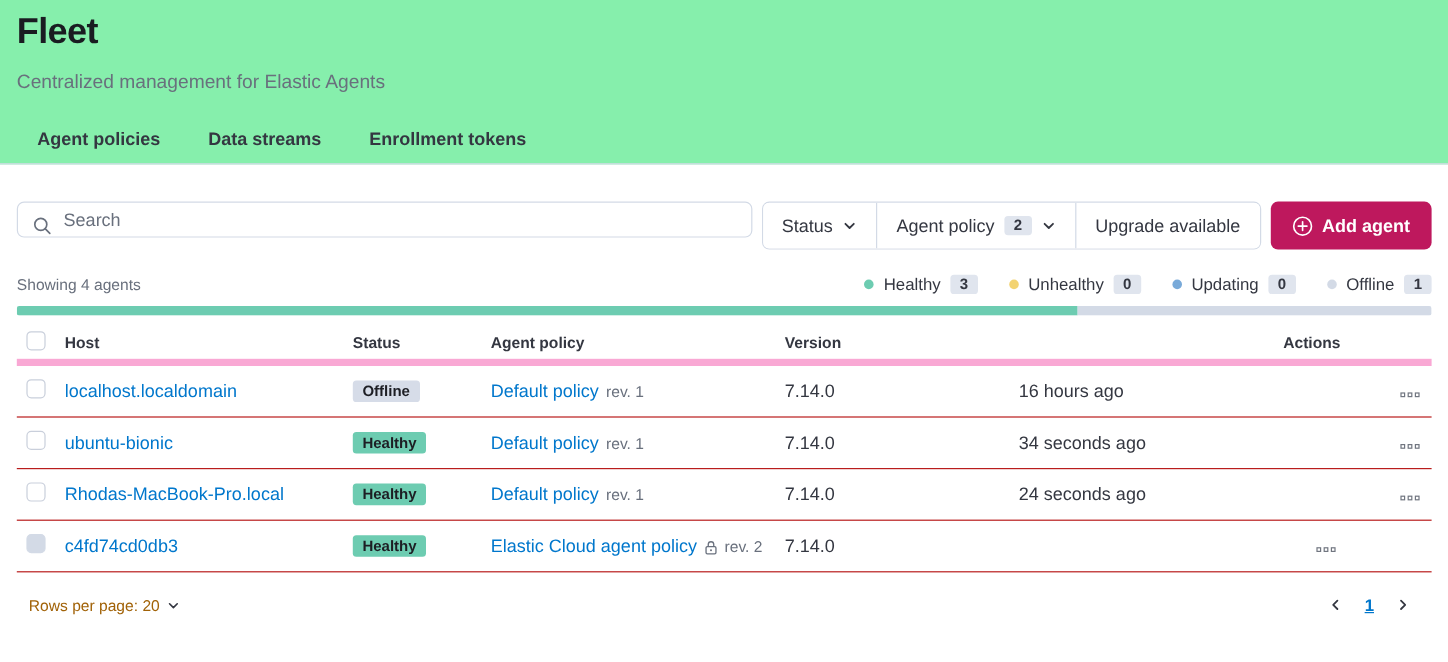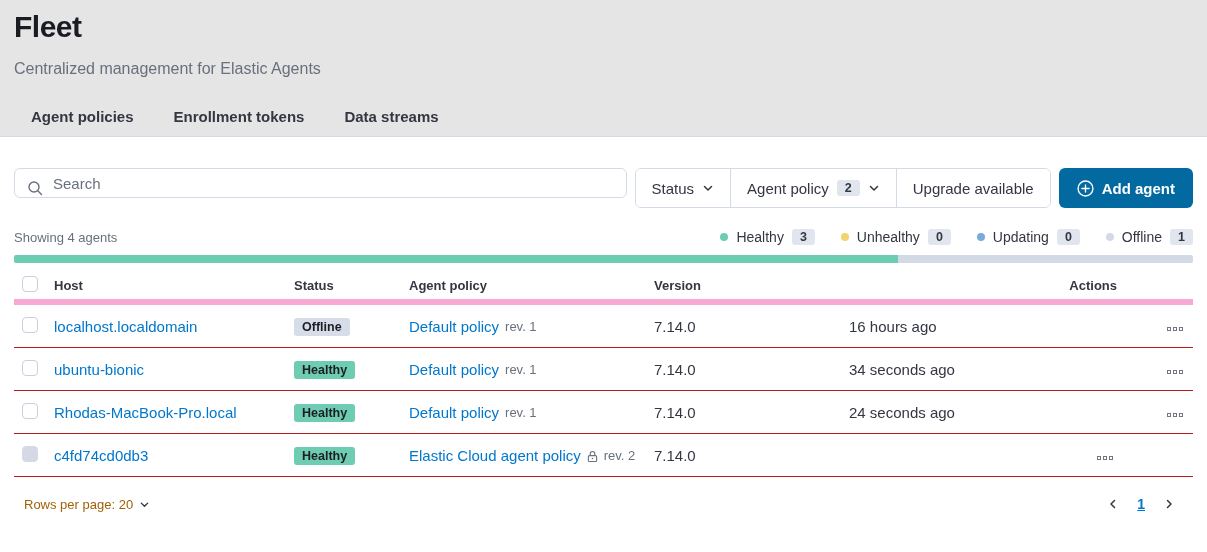--- a/index.html
+++ b/index.html
@@ -1,20 +1,20 @@
 <!DOCTYPE html>
 <html><head>
 <meta charset="utf-8">
 <style>
   * { margin:0; padding:0; box-sizing:border-box; }
   html,body { width:1207px; height:552px; overflow:hidden; background:#fff;
     font-family:"Liberation Sans","DejaVu Sans",sans-serif; color:#343741; }
 
   
-  .hdr { background:#e5e5e5; padding:10px 14px 0; border-bottom:1px solid #d3dae6; }
+  .hdr { background:#86efac; padding:10px 14px 0; border-bottom:1px solid #d3dae6; }
   .page-title { font-size:30px; font-weight:700; color:#1a1c21; letter-spacing:-0.5px; }
   .page-sub { margin-top:16px; font-size:16px; color:#69707d; }
   .tabs { display:flex; gap:6px; margin-top:20px; }
   .tab { padding:10px 17px; font-size:15px; font-weight:600; color:#343741;
          cursor:pointer; border-bottom:2px solid transparent; margin-bottom:-1px; }
   .tab.active { color:#0077cc; border-bottom-color:#0077cc; }
 
   
   .content { padding:0 14px; }
 
@@ -27,21 +27,21 @@
   .search-input::placeholder { color:#69707d; }
 
   .filter-group { display:flex; border:1px solid #d3dae6; border-radius:6px; background:#fff; overflow:hidden; }
   .filter-btn { display:flex; align-items:center; gap:8px; padding:0 16px; font-size:15px;
     font-weight:500; color:#343741; cursor:pointer; background:#fff; border:none;
     border-left:1px solid #d3dae6; font-family:inherit; }
   .filter-btn:first-child { border-left:none; }
   .num-badge { background:#e0e5ee; border-radius:3px; padding:1px 8px; font-size:12.5px;
     font-weight:600; color:#343741; }
 
-  .primary-btn { display:flex; align-items:center; gap:8px; background:#0369a1; color:#fff;
+  .primary-btn { display:flex; align-items:center; gap:8px; background:#be185d; color:#fff;
     border:none; border-radius:6px; padding:0 18px; font-size:15px; font-weight:600;
     cursor:pointer; font-family:inherit; }
 
   
   .summary { display:flex; align-items:center; margin-top:21px; }
   .showing { font-size:13px; color:#69707d; }
   .legend { margin-left:auto; display:flex; align-items:center; gap:26px; }
   .legend-item { display:flex; align-items:center; gap:8px; font-size:14px; color:#343741; }
   .dot { width:8px; height:8px; border-radius:50%; display:inline-block; }
 
@@ -80,22 +80,22 @@
   .page-num { font-size:14px; font-weight:700; color:#0077cc; text-decoration:underline; cursor:pointer; }
 </style>
 </head>
 <body>
 
 <div class="hdr">
   <div class="page-title">Fleet</div>
   <div class="page-sub">Centralized management for Elastic Agents</div>
   <div class="tabs">
     <div class="tab">Agent policies</div>
+    <div class="tab">Data streams</div>
     <div class="tab">Enrollment tokens</div>
-    <div class="tab">Data streams</div>
   </div>
 </div>
 
 <div class="content">
 
   <div class="toolbar">
     <div class="search-wrap">
       <svg width="16" height="16" viewBox="0 0 16 16">
         <circle cx="7" cy="7" r="5" fill="none" stroke="#69707d" stroke-width="1.4"></circle>
         <line x1="10.8" y1="10.8" x2="14.5" y2="14.5" stroke="#69707d" stroke-width="1.4" stroke-linecap="round"></line>

